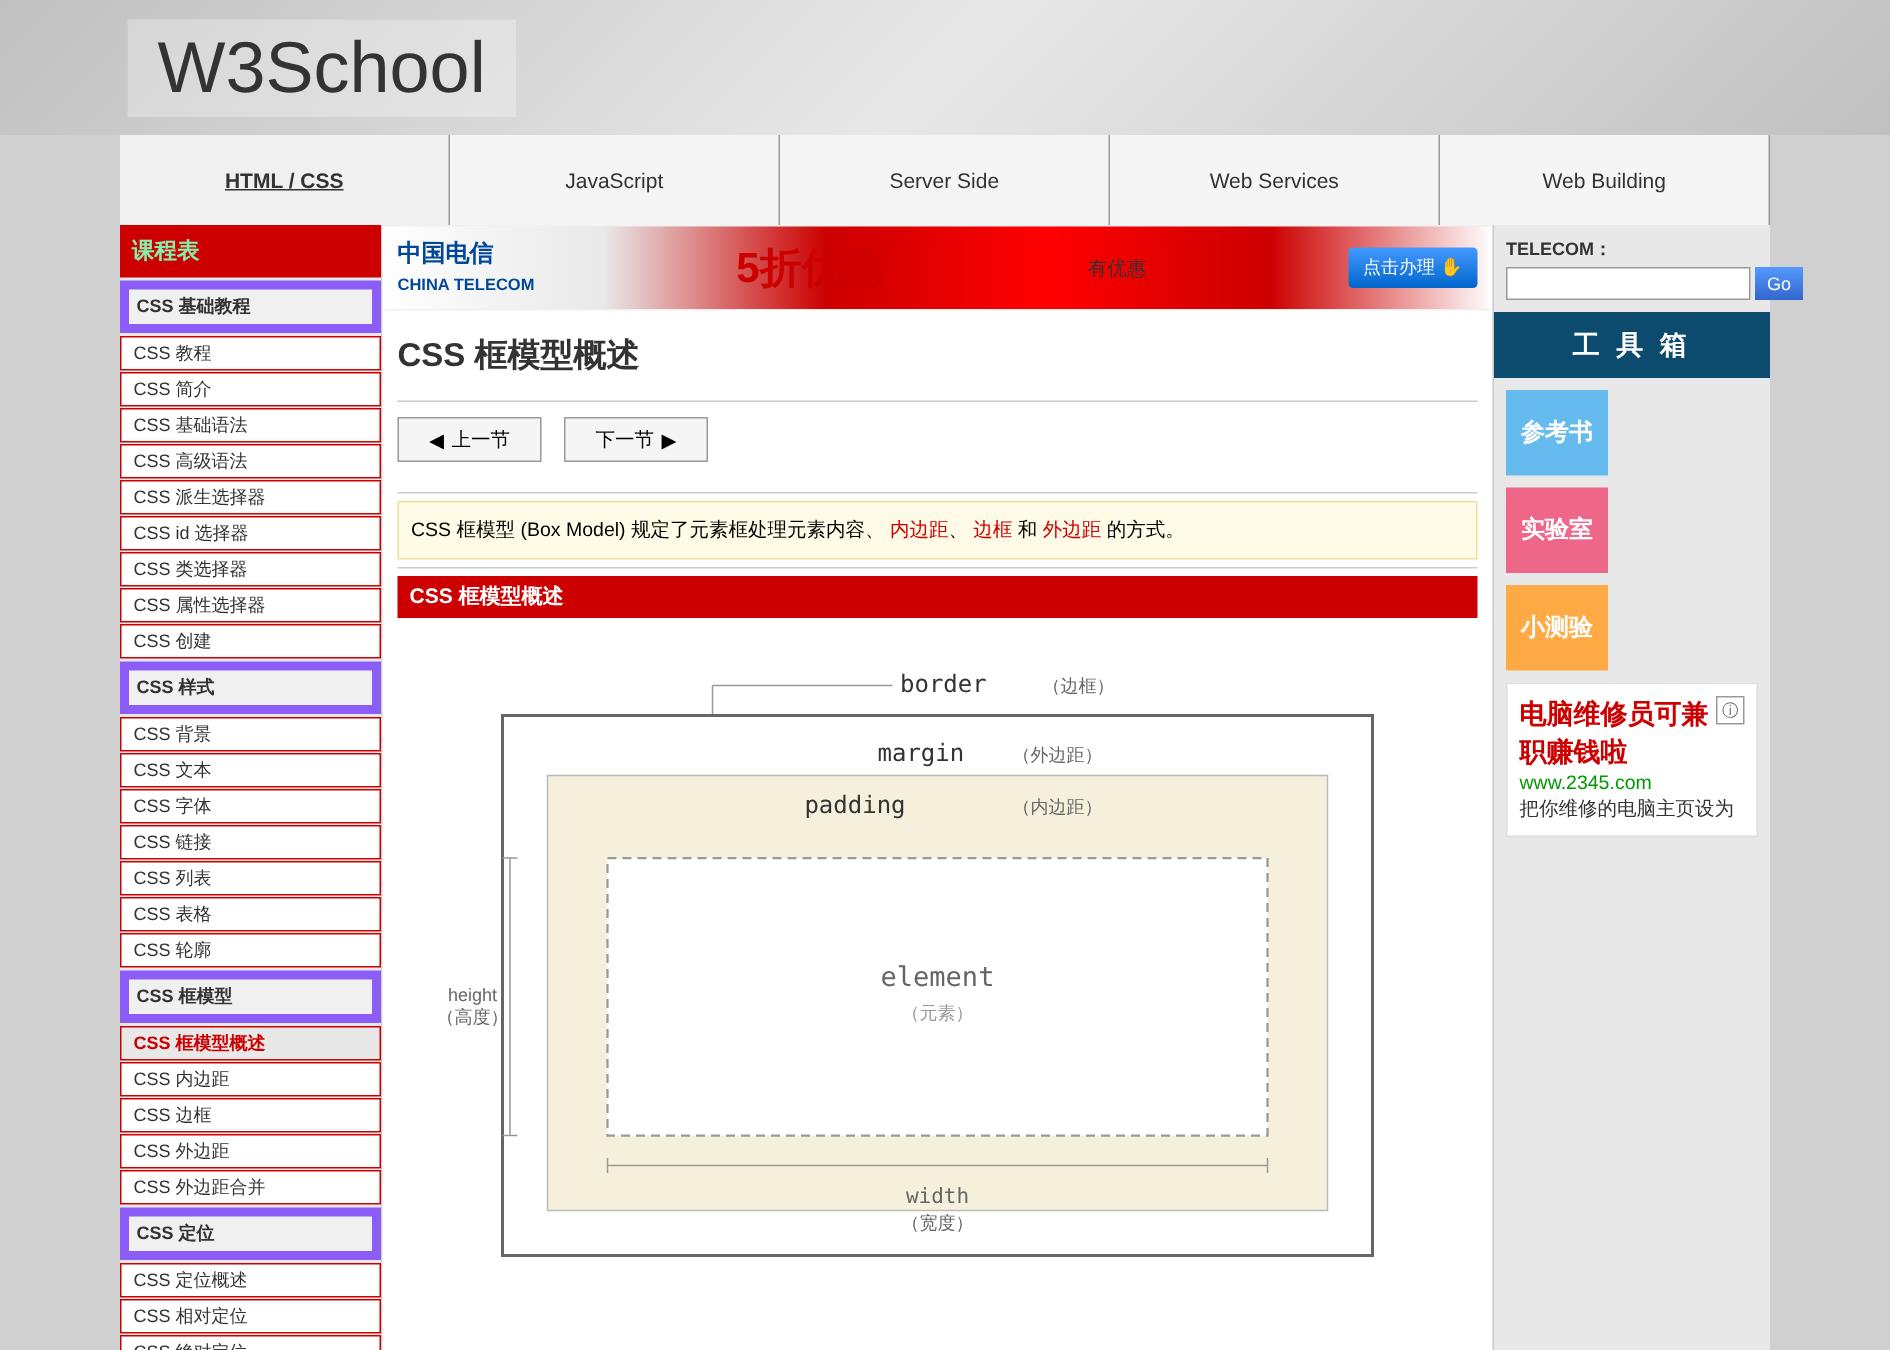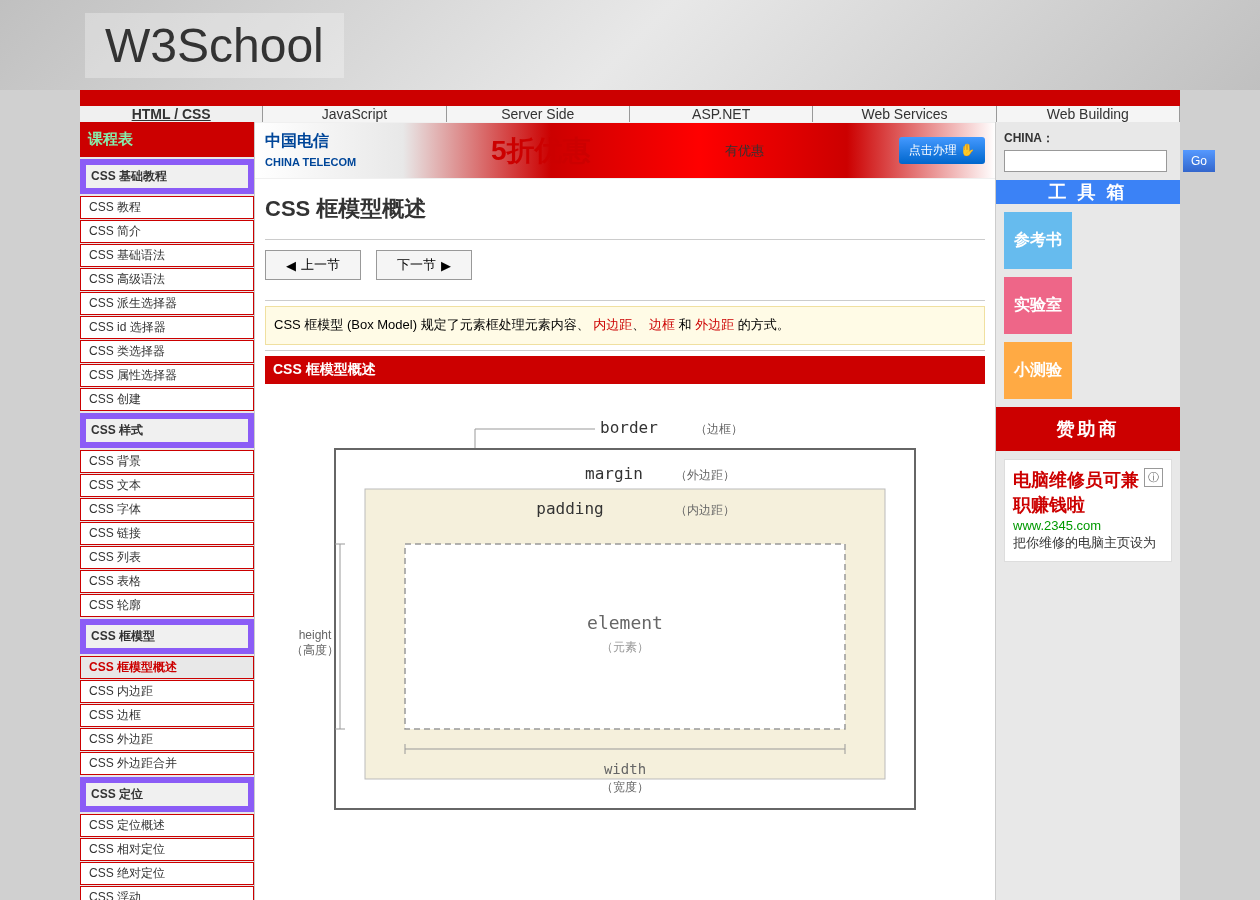--- a/index.html
+++ b/index.html
@@ -18,23 +18,22 @@
       font-weight: normal;
       color: #333;
       background: rgba(255,255,255,0.3);
       padding: 5px 20px;
     }
 
     
     #nav {
       background: #cc0000;
       display: flex;
-      height: 32px;
+      height: 60px;
       margin: 0 80px;
-      align-items: flex-end;
     }
     .nav-item {
       flex: 1;
       display: flex;
       align-items: center;
       justify-content: center;
       color: #333;
       background: #f5f5f5;
       border-right: 1px solid #999;
       font-size: 14px;
@@ -186,42 +185,43 @@
       padding: 8px;
       background: #e8e8e8;
     }
     .search-label {
       font-size: 12px;
       font-weight: bold;
       color: #333;
     }
     .search-row {
       display: flex;
-      gap: 16px;
+      gap: 3px;
       margin-top: 3px;
     }
     .search-input {
       flex: 1;
       border: 1px solid #999;
       padding: 3px;
       font-size: 12px;
     }
     .search-btn {
       background: linear-gradient(to bottom, #5599ff, #3366cc);
       color: #fff;
       border: none;
       padding: 3px 8px;
       font-size: 12px;
       cursor: pointer;
     }
 
     .toolbox-title {
-      background: #3b82f6;
+      background: #0c4a6e;
       color: #fff;
       text-align: center;
+      padding: 10px;
       font-size: 18px;
       letter-spacing: 3px;
       font-weight: bold;
     }
     .tool-btn {
       margin: 8px;
       display: block;
       padding: 18px 10px;
       text-align: center;
       font-size: 16px;
@@ -264,21 +264,20 @@
 <body>
 
 <div id="header">
   <div class="logo">W3School</div>
 </div>
 
 <nav id="nav">
   <a class="nav-item active">HTML / CSS</a>
   <a class="nav-item">JavaScript</a>
   <a class="nav-item">Server Side</a>
-  <a class="nav-item">ASP.NET</a>
   <a class="nav-item">Web Services</a>
   <a class="nav-item">Web Building</a>
 </nav>
 
 <div id="main-layout">
 
   <div id="sidebar">
     <div class="sidebar-title">课程表</div>
 
     <div class="sidebar-section-title">CSS 基础教程</div>
@@ -388,33 +387,32 @@
         <text x="350" y="375" font-family="monospace" font-size="14" fill="#666" text-anchor="middle">width</text>
         <text x="350" y="392" font-family="Arial" font-size="12" fill="#666" text-anchor="middle">（宽度）</text>
       </svg>
     </div>
 
   </div>
 
   <div id="right-sidebar">
 
     <div class="search-box">
-      <div class="search-label">CHINA：</div>
+      <div class="search-label">TELECOM：</div>
       <div class="search-row">
         <input class="search-input" type="text" style="">
         <button class="search-btn">Go</button>
       </div>
     </div>
 
     <div class="toolbox-title">工 具 箱</div>
     <button class="tool-btn ref">参考书</button>
     <button class="tool-btn lab">实验室</button>
     <button class="tool-btn test">小测验</button>
 
-    <div class="sponsor-title">赞助商</div>
     <div class="sponsor-content">
       <span class="sponsor-info-icon">ⓘ</span>
       <div class="sponsor-text" style="font-size:18px; font-weight:bold; color:#cc0000; line-height:1.4;">电脑维修员可兼职赚钱啦</div>
       <div class="sponsor-link">www.2345.com</div>
       <div class="sponsor-text">把你维修的电脑主页设为</div>
     </div>
   </div>
 
 </div>
 

